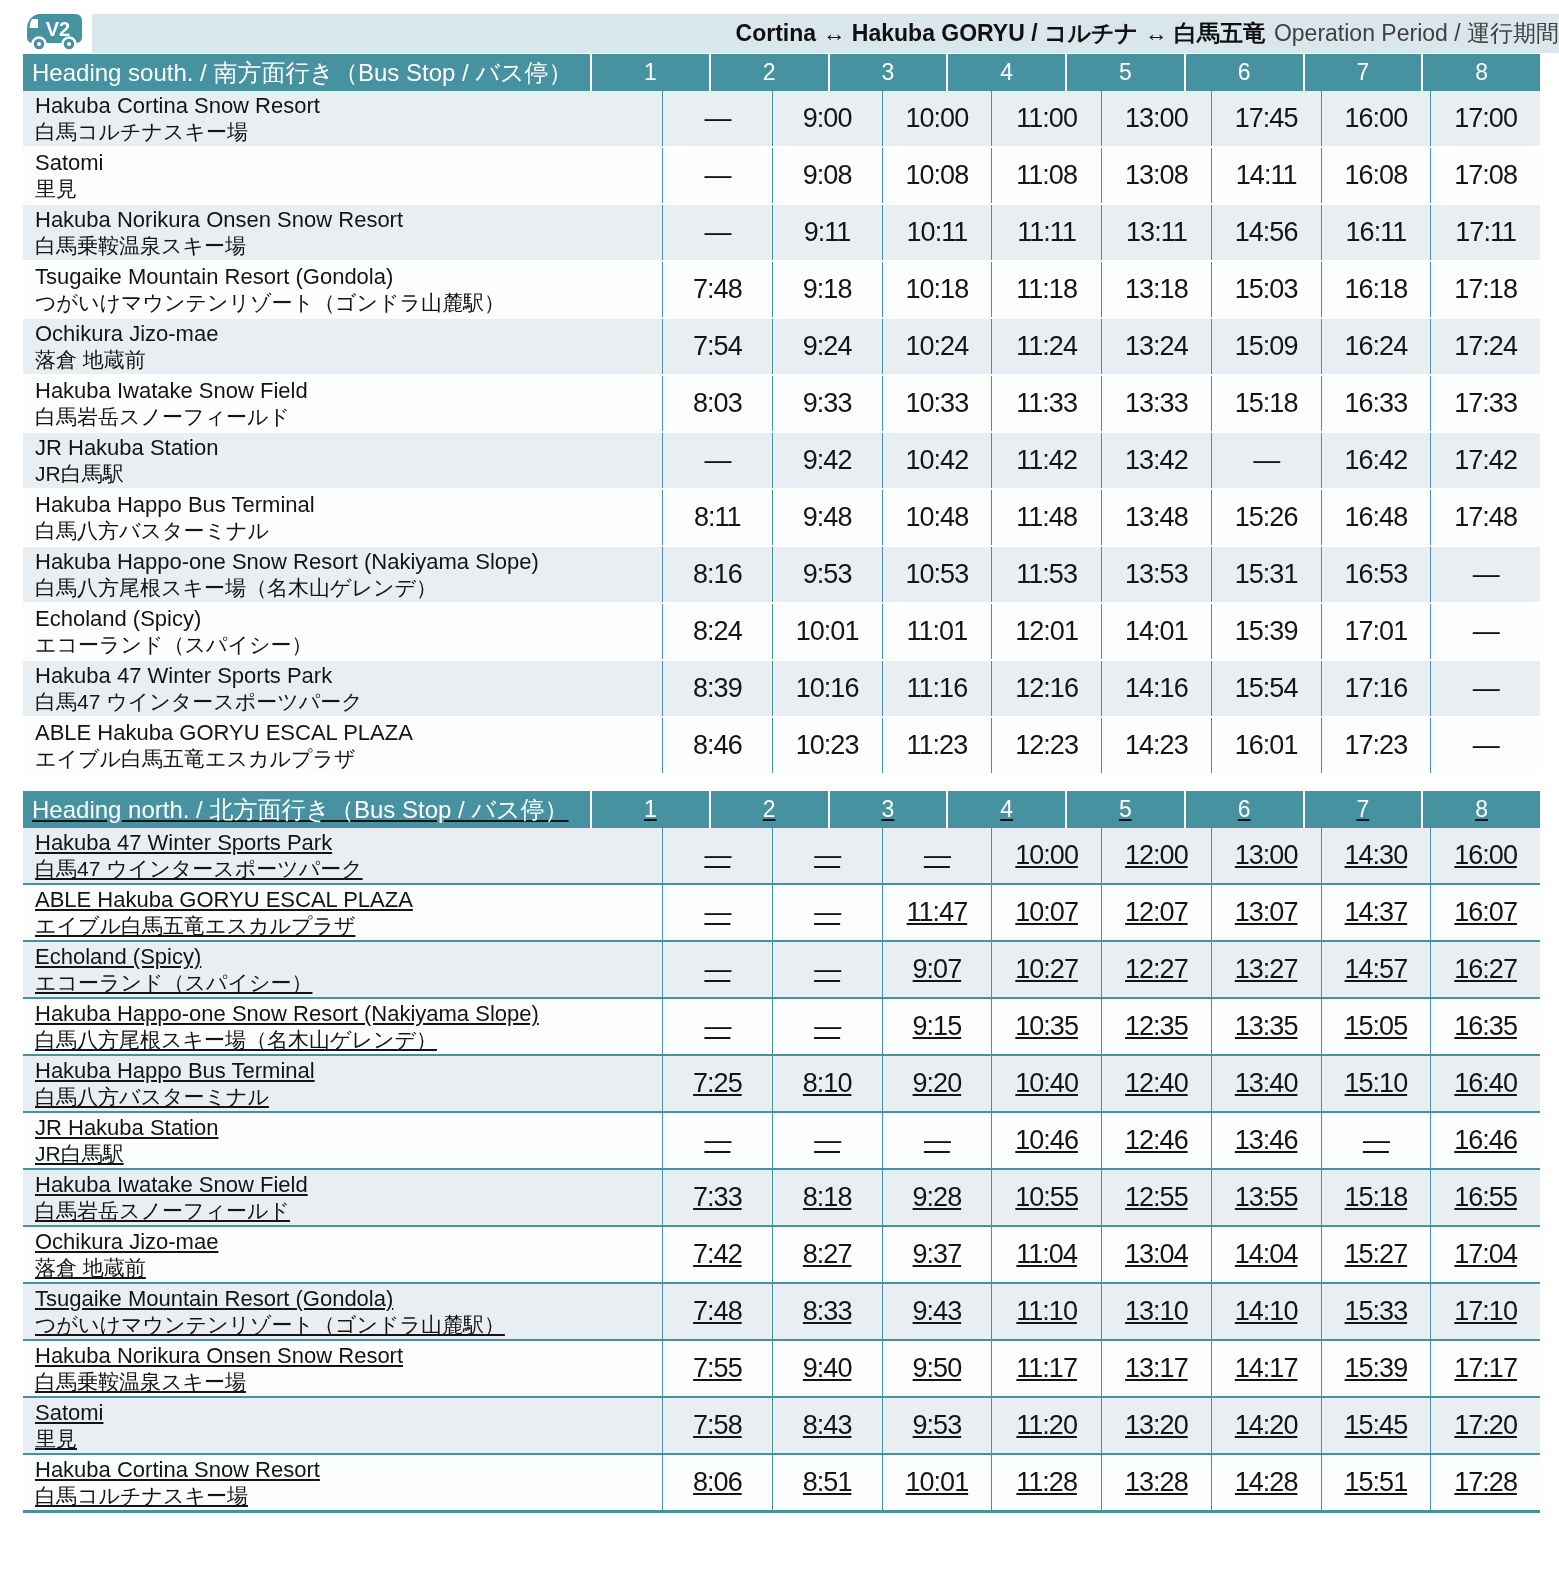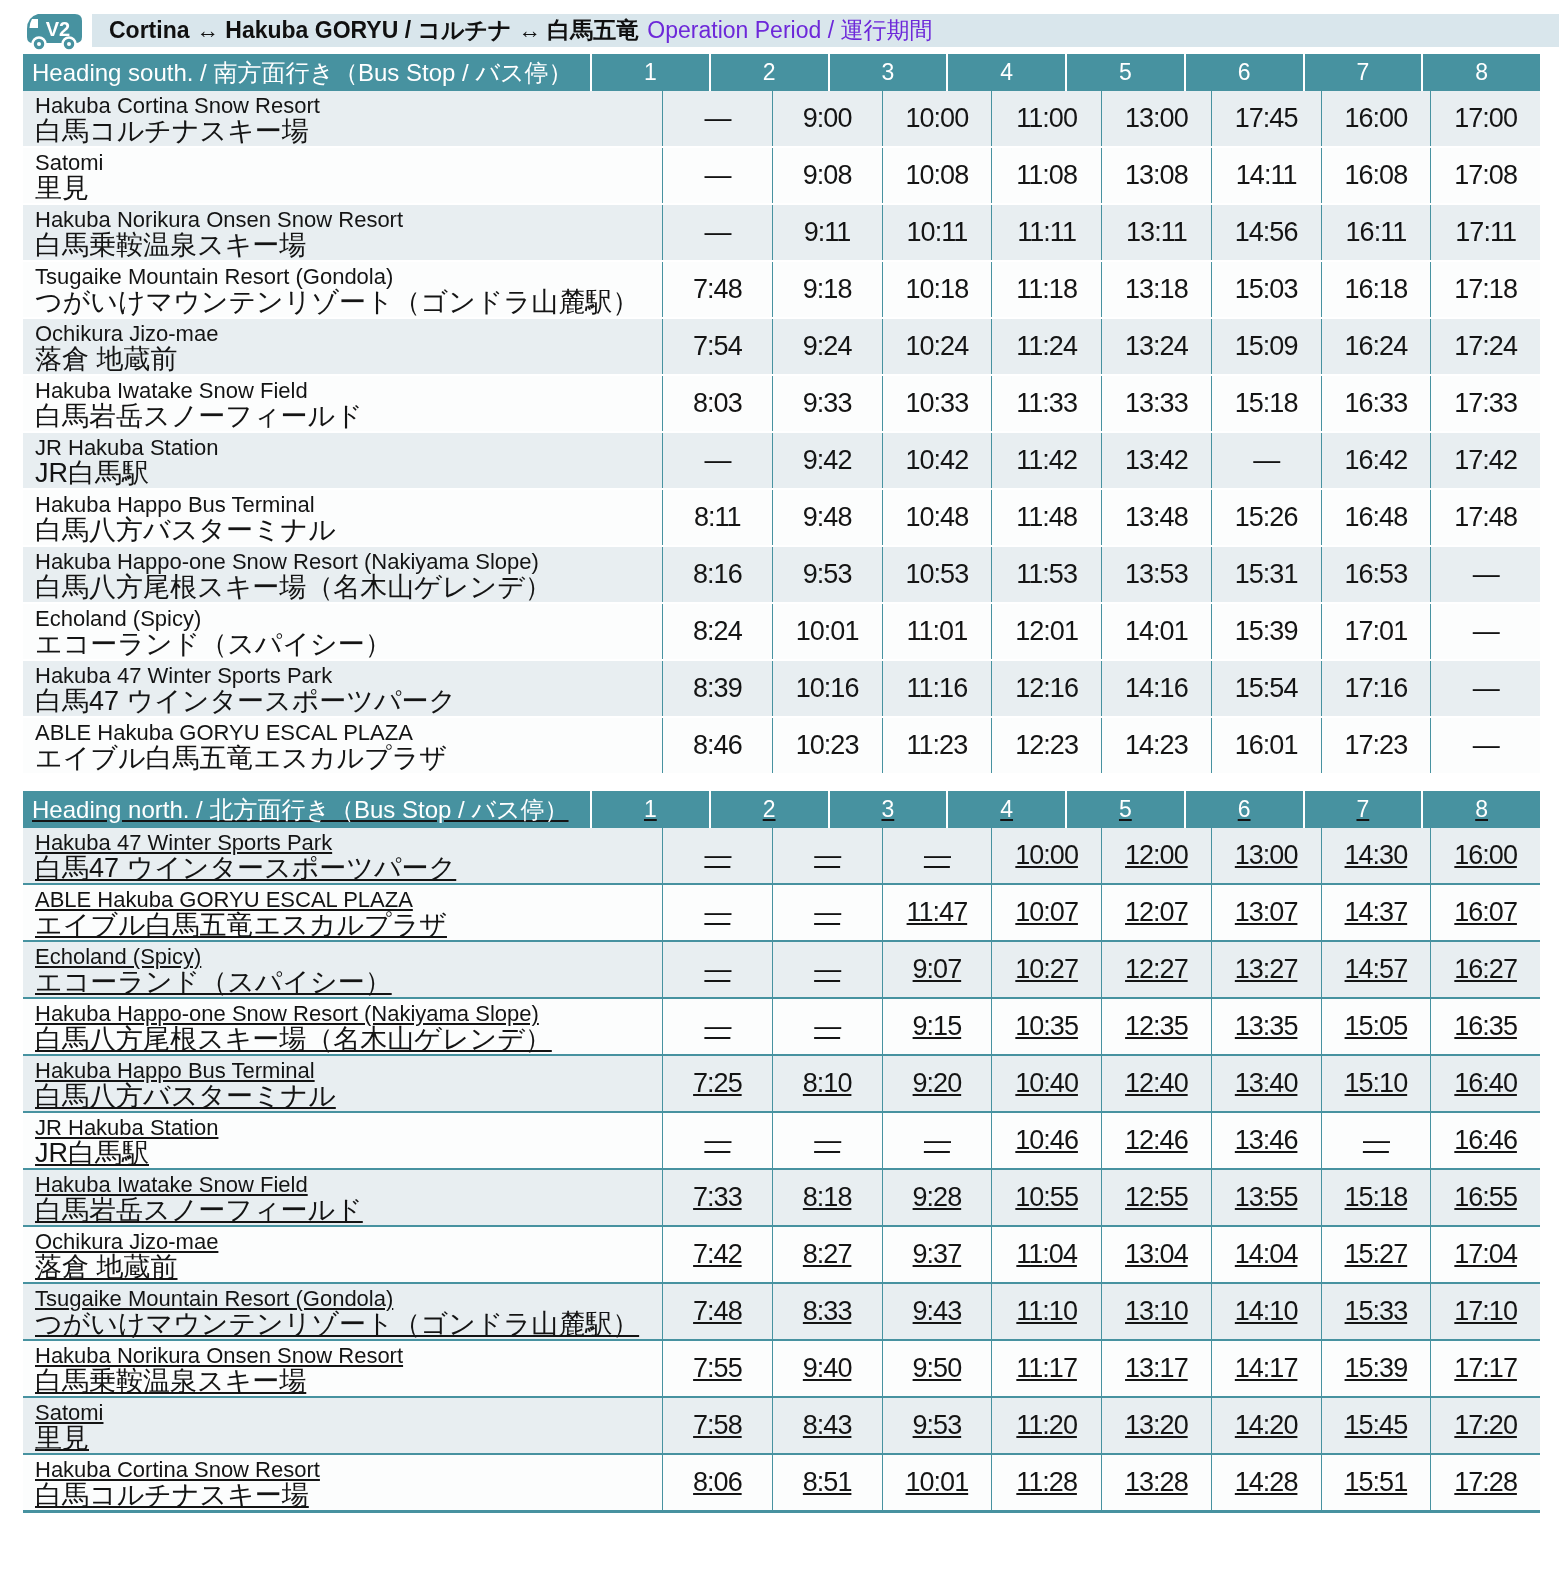--- a/index.html
+++ b/index.html
@@ -15,26 +15,26 @@
     width:1559px;height:1594px;background:#ffffff;
     font-family:"Liberation Sans", sans-serif;
     color:var(--ink);overflow:hidden;box-sizing:border-box;
   }
   .page{padding:12px 19px 0 23px;}
 
   
   .topbar{display:flex;align-items:flex-start;margin-right:-19px;}
   .badge{width:64px;height:42px;flex:0 0 64px;margin-right:5px;position:relative;top:0;}
   .titlebar{
-    flex:1;background:var(--titlebar-bg);height:33px;margin-top:2px;
-    display:flex;align-items:center;padding-left:17px;
-    white-space:nowrap;overflow:hidden;
+    flex:1;background:var(--titlebar-bg);height:39px;margin-top:2px;
+    display:flex;align-items:center;padding-left:24px;
+    white-space:nowrap;overflow:hidden;justify-content:flex-end;
   }
   .title-main{font-weight:bold;font-size:23px;color:#101010;}
-  .title-sub{font-weight:normal;font-size:23px;color:#6d28d9;margin-left:8px;}
+  .title-sub{font-weight:normal;font-size:23px;color:#404040;margin-left:8px;}
 
   .date-line{
     font-size:31px;font-weight:600;letter-spacing:-0.5px;
     margin:11px 0 10px 0;color:#000;
   }
 
   
   .timetable{width:1517px;}
   .timetable + .timetable{margin-top:18px;text-decoration:underline;}
   .thead{
@@ -52,21 +52,21 @@
   .tr.shaded{background:var(--row-shaded);}
   .tr.plain{background:var(--row-plain);}
   .divider-white .tr + .tr{border-top:2px solid #ffffff;}
   .divider-teal .tr + .tr{border-top:2px solid var(--line-teal);}
   .divider-teal{border-bottom:3px solid var(--line-teal);}
   .td-name{
     width:639px;box-sizing:border-box;padding-left:12px;
     display:flex;flex-direction:column;justify-content:center;
   }
   .stop-en{font-size:22px;line-height:26px;white-space:nowrap;}
-  .stop-ja{font-size:27px;line-height:25px;white-space:nowrap;}
+  .stop-ja{font-size:21px;line-height:25px;white-space:nowrap;}
   .td-time{
     flex:1;display:flex;align-items:center;justify-content:center;
     font-size:27px;letter-spacing:-1px;
     border-left:1.5px solid var(--line-teal);
   }
 </style>
 </head>
 <body>
 
 <div class="page">

